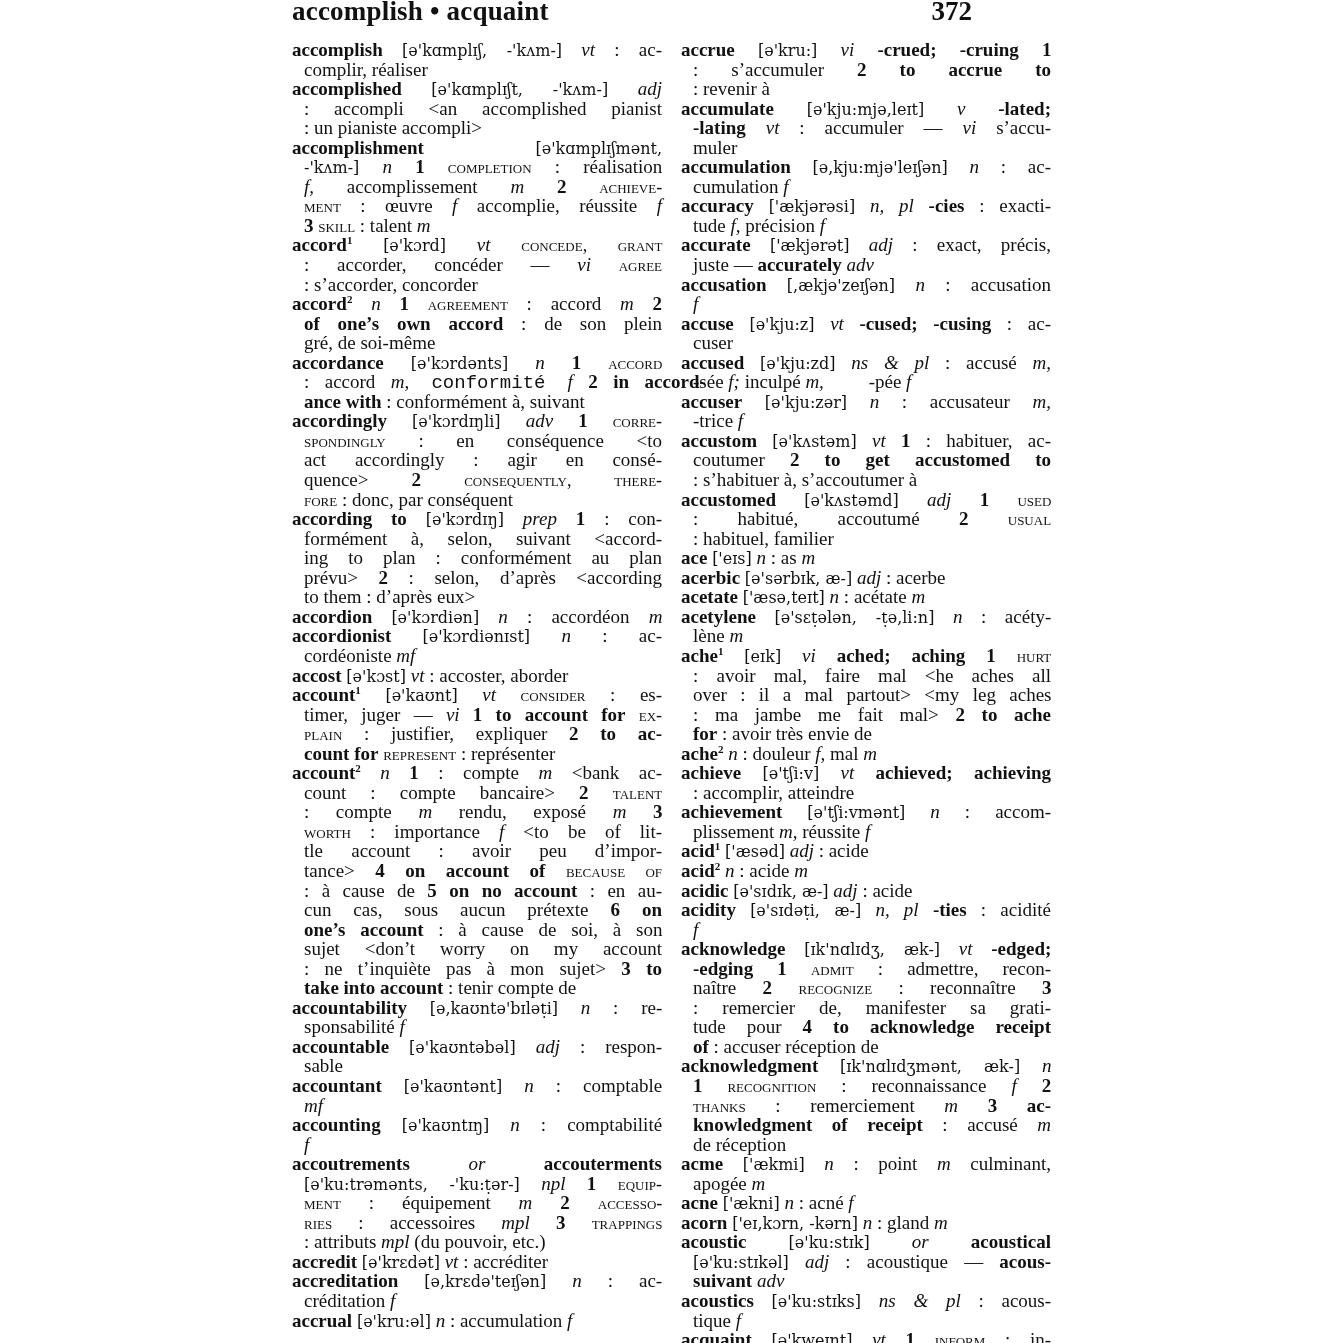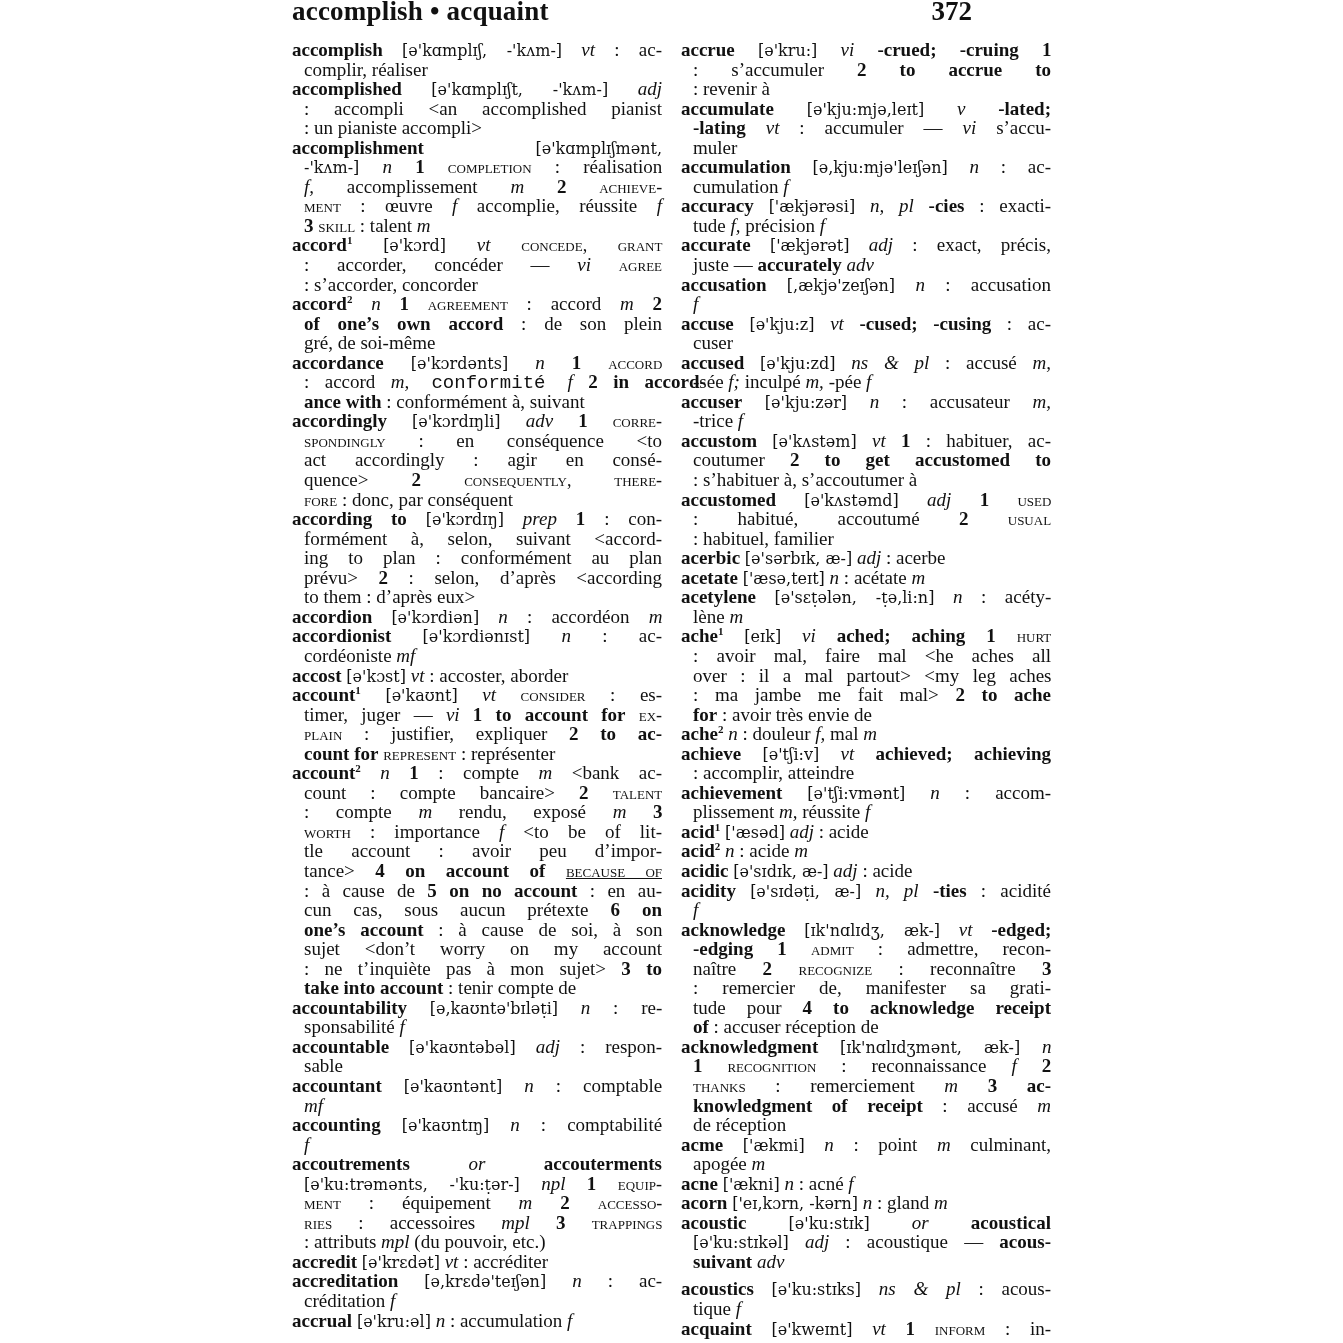--- a/index.html
+++ b/index.html
@@ -64,21 +64,21 @@
     <div class="line last" style=""><span class="b" style="white-space: pre;">accost</span><span style="white-space: pre;"> </span><span class="ipa" style="white-space: pre;">[ə'kɔst]</span><span style="white-space: pre;"> </span><span class="i" style="white-space: pre;">vt</span><span style="white-space: pre;"> : accoster, aborder</span></div>
     <div class="line" style="word-spacing: 19.8px;"><span class="b" style="white-space: pre;">account</span><span class="sup" style="white-space: pre;">1</span><span style="white-space: pre;"> </span><span class="ipa" style="white-space: pre;">[ə'kaʊnt]</span><span style="white-space: pre;"> </span><span class="i" style="white-space: pre;">vt</span><span style="white-space: pre;"> </span><span class="sc" style="white-space: pre;">consider</span><span style="white-space: pre;"> : es-</span></div>
     <div class="line indent" style="word-spacing: 8.5px;"><span style="white-space: pre;">timer, juger — </span><span class="i" style="white-space: pre;">vi</span><span style="white-space: pre;"> </span><span class="b" style="white-space: pre;">1 to account for</span><span style="white-space: pre;"> </span><span class="sc" style="white-space: pre;">ex-</span></div>
     <div class="line indent" style="word-spacing: 16.8333px;"><span class="sc" style="white-space: pre;">plain</span><span style="white-space: pre;"> : justifier, expliquer </span><span class="b" style="white-space: pre;">2 to ac-</span></div>
     <div class="line indent last" style=""><span class="b" style="white-space: pre;">count for</span><span style="white-space: pre;"> </span><span class="sc" style="white-space: pre;">represent</span><span style="white-space: pre;"> : représenter</span></div>
     <div class="line" style="word-spacing: 14.7143px;"><span class="b" style="white-space: pre;">account</span><span class="sup" style="white-space: pre;">2</span><span style="white-space: pre;"> </span><span class="i" style="white-space: pre;">n</span><span style="white-space: pre;"> </span><span class="b" style="white-space: pre;">1</span><span style="white-space: pre;"> : compte </span><span class="i" style="white-space: pre;">m</span><span style="white-space: pre;"> &lt;bank ac-</span></div>
     <div class="line indent" style="word-spacing: 19.4px;"><span style="white-space: pre;">count : compte bancaire&gt; </span><span class="b" style="white-space: pre;">2</span><span style="white-space: pre;"> </span><span class="sc" style="white-space: pre;">talent</span></div>
     <div class="line indent" style="word-spacing: 21.8333px;"><span style="white-space: pre;">: compte </span><span class="i" style="white-space: pre;">m</span><span style="white-space: pre;"> rendu, exposé </span><span class="i" style="white-space: pre;">m</span><span style="white-space: pre;"> </span><span class="b" style="white-space: pre;">3</span></div>
     <div class="line indent" style="word-spacing: 14.2857px;"><span class="sc" style="white-space: pre;">worth</span><span style="white-space: pre;"> : importance </span><span class="i" style="white-space: pre;">f</span><span style="white-space: pre;"> &lt;to be of lit-</span></div>
     <div class="line indent" style="word-spacing: 23.4px;"><span style="white-space: pre;">tle account : avoir peu d’impor-</span></div>
-    <div class="line indent" style="word-spacing: 15.6667px;"><span style="white-space: pre;">tance&gt; </span><span class="b" style="white-space: pre;">4 on account of</span><span style="white-space: pre;"> </span><span class="sc" style="white-space: pre; text-decoration: underline;">because of</span></div>
+    <div class="line indent" style="word-spacing: 15.6667px;"><span style="white-space: pre;">tance&gt; </span><span class="b" style="white-space: pre;">4 on account of</span><span style="white-space: pre;"> </span><span class="sc" style="white-space: pre;">because of</span></div>
     <div class="line indent" style="word-spacing: 7.6px;"><span style="white-space: pre;">: à cause de </span><span class="b" style="white-space: pre;">5 on no account</span><span style="white-space: pre;"> : en au-</span></div>
     <div class="line indent" style="word-spacing: 17.1667px;"><span style="white-space: pre;">cun cas, sous aucun prétexte </span><span class="b" style="white-space: pre;">6 on</span></div>
     <div class="line indent" style="word-spacing: 10px;"><span class="b" style="white-space: pre;">one’s account</span><span style="white-space: pre;"> : à cause de soi, à son</span></div>
     <div class="line indent" style="word-spacing: 20px;"><span style="white-space: pre;">sujet &lt;don’t worry on my account</span></div>
     <div class="line indent" style="word-spacing: 10.5px;"><span style="white-space: pre;">: ne t’inquiète pas à mon sujet&gt; </span><span class="b" style="white-space: pre;">3 to</span></div>
     <div class="line indent last" style=""><span class="b" style="white-space: pre;">take into account</span><span style="white-space: pre;"> : tenir compte de</span></div>
     <div class="line" style="word-spacing: 18px;"><span class="b" style="white-space: pre;">accountability</span><span style="white-space: pre;"> </span><span class="ipa" style="white-space: pre;">[ə,kaʊntə'bɪləṭi]</span><span style="white-space: pre;"> </span><span class="i" style="white-space: pre;">n</span><span style="white-space: pre;"> : re-</span></div>
     <div class="line indent last" style=""><span style="white-space: pre;">sponsabilité </span><span class="i" style="white-space: pre;">f</span></div>
     <div class="line" style="word-spacing: 15.25px;"><span class="b" style="white-space: pre;">accountable</span><span style="white-space: pre;"> </span><span class="ipa" style="white-space: pre;">[ə'kaʊntəbəl]</span><span style="white-space: pre;"> </span><span class="i" style="white-space: pre;">adj</span><span style="white-space: pre; margin-top: 23px;"> : respon-</span></div>
     <div class="line indent last" style=""><span style="white-space: pre;">sable</span></div>
@@ -107,29 +107,30 @@
     <div class="line indent last" style=""><span style="white-space: pre;">cumulation </span><span class="i" style="white-space: pre;">f</span></div>
     <div class="line" style="word-spacing: 10px;"><span class="b" style="white-space: pre;">accuracy</span><span style="white-space: pre;"> </span><span class="ipa" style="white-space: pre;">['ækjərəsi]</span><span style="white-space: pre;"> </span><span class="i" style="white-space: pre;">n, pl</span><span style="white-space: pre;"> </span><span class="b" style="white-space: pre;">-cies</span><span style="white-space: pre;"> : exacti-</span></div>
     <div class="line indent last" style=""><span style="white-space: pre;">tude </span><span class="i" style="white-space: pre;">f,</span><span style="white-space: pre;"> précision </span><span class="i" style="white-space: pre;">f</span></div>
     <div class="line" style="word-spacing: 14.4px;"><span class="b" style="white-space: pre;">accurate</span><span style="white-space: pre;"> </span><span class="ipa" style="white-space: pre;">['ækjərət]</span><span style="white-space: pre;"> </span><span class="i" style="white-space: pre;">adj</span><span style="white-space: pre;"> : exact, précis,</span></div>
     <div class="line indent last" style=""><span style="white-space: pre;">juste — </span><span class="b" style="white-space: pre;">accurately</span><span style="white-space: pre;"> </span><span class="i" style="white-space: pre;">adv</span></div>
     <div class="line" style="word-spacing: 15.5px;"><span class="b" style="white-space: pre;">accusation</span><span style="white-space: pre;"> </span><span class="ipa" style="white-space: pre;">[,ækjə'zeɪʃən]</span><span style="white-space: pre;"> </span><span class="i" style="white-space: pre;">n</span><span style="white-space: pre;"> : accusation</span></div>
     <div class="line indent last" style=""><span class="i" style="white-space: pre;">f</span></div>
     <div class="line" style="word-spacing: 10.8333px;"><span class="b" style="white-space: pre;">accuse</span><span style="white-space: pre;"> </span><span class="ipa" style="white-space: pre;">[ə'kju:z]</span><span style="white-space: pre;"> </span><span class="i" style="white-space: pre;">vt</span><span style="white-space: pre;"> </span><span class="b" style="white-space: pre;">-cused; -cusing</span><span style="white-space: pre;"> : ac-</span></div>
     <div class="line indent last" style=""><span style="white-space: pre;">cuser</span></div>
     <div class="line" style="word-spacing: 11px;"><span class="b" style="white-space: pre;">accused</span><span style="white-space: pre;"> </span><span class="ipa" style="white-space: pre;">[ə'kju:zd]</span><span style="white-space: pre;"> </span><span class="i" style="white-space: pre;">ns &amp; pl</span><span style="white-space: pre;"> : accusé </span><span class="i" style="white-space: pre;">m,</span></div>
-    <div class="line indent last" style=""><span style="white-space: pre;">-sée </span><span class="i" style="white-space: pre;">f;</span><span style="white-space: pre;"> inculpé </span><span class="i" style="white-space: pre;">m,</span><span style="white-space: pre;"> -pée </span><span class="i" style="white-space: pre;">f</span></div>
+    <div class="line indent last" style=""><span style="white-space: pre;">-sée </span><span class="i" style="white-space: pre;">f;</span><span style="white-space: pre;"> inculpé </span><span class="i" style="white-space: pre;">m,</span><span style="white-space: pre; margin-left: 40px;"> -pée </span><span class="i" style="white-space: pre;">f</span></div>
     <div class="line" style="word-spacing: 17.8px;"><span class="b" style="white-space: pre;">accuser</span><span style="white-space: pre;"> </span><span class="ipa" style="white-space: pre;">[ə'kju:zər]</span><span style="white-space: pre;"> </span><span class="i" style="white-space: pre;">n</span><span style="white-space: pre;"> : accusateur </span><span class="i" style="white-space: pre;">m,</span></div>
     <div class="line indent last" style=""><span style="white-space: pre;">-trice </span><span class="i" style="white-space: pre;">f</span></div>
     <div class="line" style="word-spacing: 10.5px;"><span class="b" style="white-space: pre;">accustom</span><span style="white-space: pre;"> </span><span class="ipa" style="white-space: pre;">[ə'kʌstəm]</span><span style="white-space: pre;"> </span><span class="i" style="white-space: pre;">vt</span><span style="white-space: pre;"> </span><span class="b" style="white-space: pre;">1</span><span style="white-space: pre;"> : habituer, ac-</span></div>
     <div class="line indent" style="word-spacing: 20.4px;"><span style="white-space: pre;">coutumer </span><span class="b" style="white-space: pre;">2 to get accustomed to</span></div>
     <div class="line indent last" style=""><span style="white-space: pre;">: s’habituer à, s’accoutumer à</span></div>
     <div class="line" style="word-spacing: 23.5px;"><span class="b" style="white-space: pre;">accustomed</span><span style="white-space: pre;"> </span><span class="ipa" style="white-space: pre;">[ə'kʌstəmd]</span><span style="white-space: pre;"> </span><span class="i" style="white-space: pre;">adj</span><span style="white-space: pre;"> </span><span class="b" style="white-space: pre;">1</span><span style="white-space: pre;"> </span><span class="sc" style="white-space: pre;">used</span></div>
     <div class="line indent" style="word-spacing: 14.875px;"><span style="white-space: pre;">:  habitué,  accoutumé  </span><span class="b" style="white-space: pre;">2</span><span style="white-space: pre;">  </span><span class="sc" style="white-space: pre;">usual</span></div>
     <div class="line indent last" style=""><span style="white-space: pre;">: habituel, familier</span></div>
+    <div class="line last" style=""><span class="b" style="white-space: pre;">ace</span><span style="white-space: pre;"> </span><span class="ipa" style="white-space: pre;">['eɪs]</span><span style="white-space: pre;"> </span><span class="i" style="white-space: pre;">n</span><span style="white-space: pre;"> : as </span><span class="i" style="white-space: pre;">m</span></div>
     <div class="line last" style=""><span class="b" style="white-space: pre;">acerbic</span><span style="white-space: pre;"> </span><span class="ipa" style="white-space: pre;">[ə'sərbɪk, æ-]</span><span style="white-space: pre;"> </span><span class="i" style="white-space: pre;">adj</span><span style="white-space: pre;"> : acerbe</span></div>
     <div class="line last" style=""><span class="b" style="white-space: pre;">acetate</span><span style="white-space: pre;"> </span><span class="ipa" style="white-space: pre;">['æsə,teɪt]</span><span style="white-space: pre;"> </span><span class="i" style="white-space: pre;">n</span><span style="white-space: pre;"> : acétate </span><span class="i" style="white-space: pre;">m</span></div>
     <div class="line" style="word-spacing: 13.8px;"><span class="b" style="white-space: pre;">acetylene</span><span style="white-space: pre;"> </span><span class="ipa" style="white-space: pre;">[ə'sɛṭələn, -ṭə,li:n]</span><span style="white-space: pre;"> </span><span class="i" style="white-space: pre;">n</span><span style="white-space: pre;"> : acéty-</span></div>
     <div class="line indent last" style=""><span style="white-space: pre;">lène </span><span class="i" style="white-space: pre;">m</span></div>
     <div class="line" style="word-spacing: 16.1667px;"><span class="b" style="white-space: pre;">ache</span><span class="sup" style="white-space: pre;">1</span><span style="white-space: pre;"> </span><span class="ipa" style="white-space: pre;">[eɪk]</span><span style="white-space: pre;"> </span><span class="i" style="white-space: pre;">vi</span><span style="white-space: pre;"> </span><span class="b" style="white-space: pre;">ached; aching 1</span><span style="white-space: pre;"> </span><span class="sc" style="white-space: pre;">hurt</span></div>
     <div class="line indent" style="word-spacing: 13.4286px;"><span style="white-space: pre;">: avoir mal, faire mal &lt;he aches all</span></div>
     <div class="line indent" style="word-spacing: 8.625px;"><span style="white-space: pre;">over : il a mal partout&gt; &lt;my leg aches</span></div>
     <div class="line indent" style="word-spacing: 11.875px;"><span style="white-space: pre;">: ma jambe me fait mal&gt; </span><span class="b" style="white-space: pre;">2 to ache</span></div>
     <div class="line indent last" style=""><span class="b" style="white-space: pre;">for</span><span style="white-space: pre;"> : avoir très envie de</span></div>
     <div class="line last" style=""><span class="b" style="white-space: pre;">ache</span><span class="sup" style="white-space: pre;">2</span><span style="white-space: pre;"> </span><span class="i" style="white-space: pre;">n</span><span style="white-space: pre;"> : douleur </span><span class="i" style="white-space: pre;">f,</span><span style="white-space: pre;"> mal </span><span class="i" style="white-space: pre;">m</span></div>
@@ -153,16 +154,16 @@
     <div class="line indent" style="word-spacing: 24.8px;"><span class="sc" style="white-space: pre;">thanks</span><span style="white-space: pre;"> : remerciement </span><span class="i" style="white-space: pre;">m</span><span style="white-space: pre;"> </span><span class="b" style="white-space: pre;">3 ac-</span></div>
     <div class="line indent" style="word-spacing: 14.8px;"><span class="b" style="white-space: pre;">knowledgment of receipt</span><span style="white-space: pre;"> : accusé </span><span class="i" style="white-space: pre;">m</span></div>
     <div class="line indent last" style=""><span style="white-space: pre;">de réception</span></div>
     <div class="line" style="word-spacing: 14.8333px;"><span class="b" style="white-space: pre;">acme</span><span style="white-space: pre;"> </span><span class="ipa" style="white-space: pre;">['ækmi]</span><span style="white-space: pre;"> </span><span class="i" style="white-space: pre;">n</span><span style="white-space: pre;"> : point </span><span class="i" style="white-space: pre;">m</span><span style="white-space: pre;"> culminant,</span></div>
     <div class="line indent last" style=""><span style="white-space: pre;">apogée </span><span class="i" style="white-space: pre;">m</span></div>
     <div class="line last" style=""><span class="b" style="white-space: pre;">acne</span><span style="white-space: pre;"> </span><span class="ipa" style="white-space: pre;">['ækni]</span><span style="white-space: pre;"> </span><span class="i" style="white-space: pre;">n</span><span style="white-space: pre;"> : acné </span><span class="i" style="white-space: pre;">f</span></div>
     <div class="line last" style=""><span class="b" style="white-space: pre;">acorn</span><span style="white-space: pre;"> </span><span class="ipa" style="white-space: pre;">['eɪ,kɔrn, -kərn]</span><span style="white-space: pre;"> </span><span class="i" style="white-space: pre;">n</span><span style="white-space: pre;"> : gland </span><span class="i" style="white-space: pre;">m</span></div>
     <div class="line" style="word-spacing: 5.75px;"><span class="b" style="white-space: pre;">acoustic</span><span style="white-space: pre;">    </span><span class="ipa" style="white-space: pre;">[ə'ku:stɪk]</span><span style="white-space: pre;">    </span><span class="i" style="white-space: pre;">or</span><span style="white-space: pre;">    </span><span class="b" style="white-space: pre;">acoustical</span></div>
     <div class="line indent" style="word-spacing: 11.4px;"><span class="ipa" style="white-space: pre;">[ə'ku:stɪkəl]</span><span style="white-space: pre;"> </span><span class="i" style="white-space: pre;">adj</span><span style="white-space: pre;"> : acoustique — </span><span class="b" style="white-space: pre;">acous-</span></div>
     <div class="line indent last" style=""><span class="b" style="white-space: pre;">suivant</span><span style="white-space: pre;"> </span><span class="i" style="white-space: pre;">adv</span></div>
-    <div class="line" style="word-spacing: 13px; margin-top: 8px;"><span class="b" style="white-space: pre;">acoustics</span><span style="white-space: pre;"> </span><span class="ipa" style="white-space: pre;">[ə'ku:stɪks]</span><span style="white-space: pre;"> </span><span class="i" style="white-space: pre;">ns &amp; pl</span><span style="white-space: pre;"> : acous-</span></div>
+    <div class="line" style="word-spacing: 13px;"><span class="b" style="white-space: pre;">acoustics</span><span style="white-space: pre;"> </span><span class="ipa" style="white-space: pre;">[ə'ku:stɪks]</span><span style="white-space: pre;"> </span><span class="i" style="white-space: pre;">ns &amp; pl</span><span style="white-space: pre;"> : acous-</span></div>
     <div class="line indent last" style=""><span style="white-space: pre;">tique </span><span class="i" style="white-space: pre;">f</span></div>
     <div class="line" style="word-spacing: 14.8333px;"><span class="b" style="white-space: pre;">acquaint</span><span style="white-space: pre;"> </span><span class="ipa" style="white-space: pre;">[ə'kweɪnt]</span><span style="white-space: pre;"> </span><span class="i" style="white-space: pre;">vt</span><span style="white-space: pre;"> </span><span class="b" style="white-space: pre;">1</span><span style="white-space: pre;"> </span><span class="sc" style="white-space: pre;">inform</span><span style="white-space: pre;"> : in-</span></div>
   </div>
 
 </body></html>

